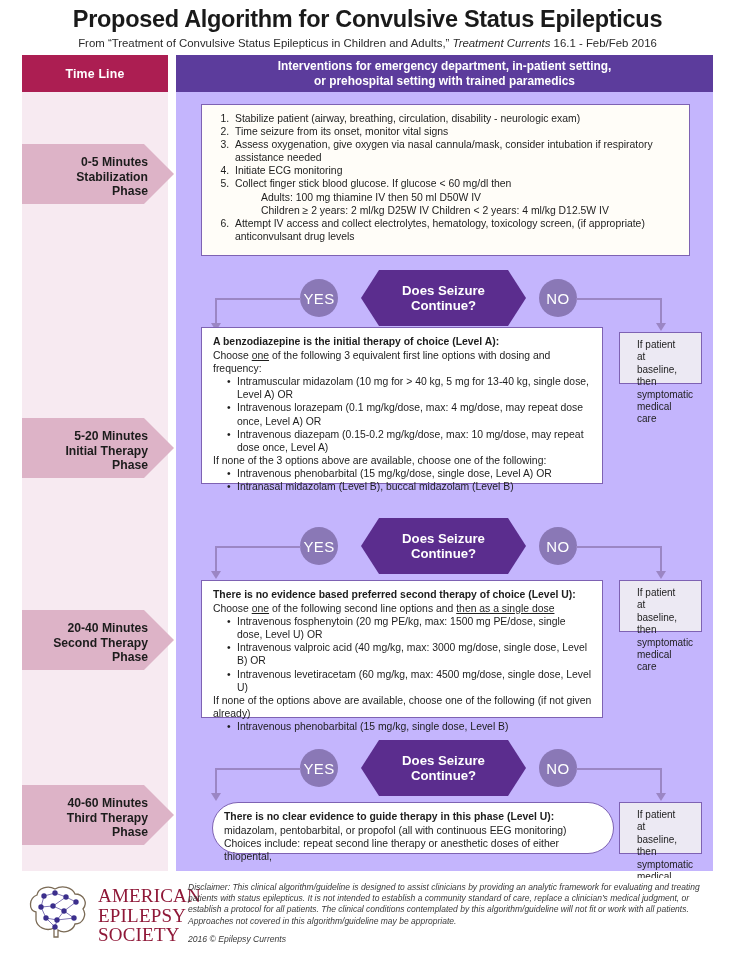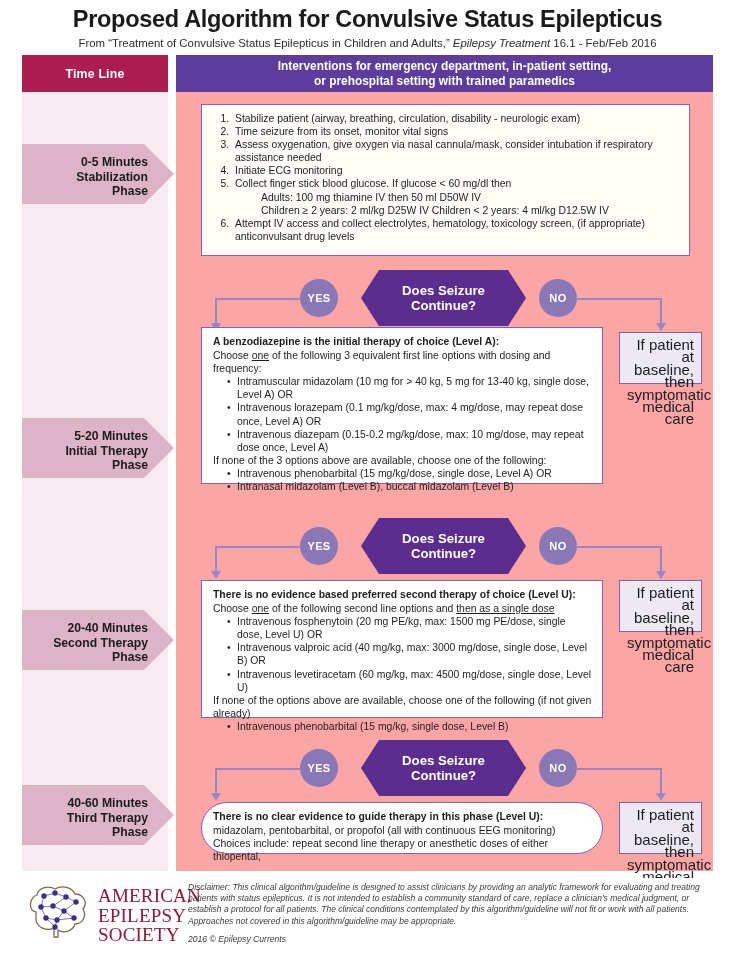--- a/index.html
+++ b/index.html
@@ -59,21 +59,21 @@
     text-align:right;
     padding:11px 26px 11px 6px;
     box-sizing:border-box;
     -webkit-clip-path:polygon(0 0,122px 0,152px 50%,122px 100%,0 100%);
     clip-path:polygon(0 0,122px 0,152px 50%,122px 100%,0 100%);
   }
 
   
   .flow-col{
     position:absolute;left:154px;top:0;width:537px;height:816px;
-    background:#fca5a5;
+    background:#c4b5fd;
   }
   .flow-head{
     position:absolute;left:0;top:0;width:537px;height:37px;
     background:#5c3c9c;
     color:#ffffff;
     font-size:11.9px;font-weight:bold;line-height:15px;
     display:flex;align-items:center;justify-content:center;
     text-align:center;
     box-sizing:border-box;
   }
@@ -100,40 +100,39 @@
     content:"•";position:absolute;left:-2px;top:0;
   }
   .indent1{display:block;padding-left:26px;}
   .u{text-decoration:underline;}
 
   .sidebox{
     position:absolute;
     background:#ece9f3;
     border:1.4px solid #7e62b3;
     box-sizing:border-box;
-    padding:6px 7px;
-    font-size:15px;line-height:12.4px;
+    padding:6px 17px;
+    font-size:10px;line-height:12.4px;
     color:#1d1d1d;
-    text-align:right;
   }
 
   
   .decision{position:absolute;left:0;width:537px;height:56px;}
   .hexa{
     position:absolute;left:185px;top:0;width:165px;height:56px;
     background:#5b2d8e;
     -webkit-clip-path:polygon(18px 0,147px 0,165px 50%,147px 100%,18px 100%,0 50%);
     clip-path:polygon(18px 0,147px 0,165px 50%,147px 100%,18px 100%,0 50%);
     color:#fff;font-size:13.2px;font-weight:bold;line-height:15px;
     display:flex;align-items:center;justify-content:center;text-align:center;
   }
   .circ{
     position:absolute;top:9px;width:38px;height:38px;border-radius:50%;
     background:#8a78b6;color:#ffffff;
-    font-size:11px;font-weight:bold;letter-spacing:.4px;
+    font-size:15px;font-weight:normal;letter-spacing:.4px;
     display:flex;align-items:center;justify-content:center;
   }
   .circ.yes{left:124px;}
   .circ.no{left:363px;}
 
   
   .ln-h{position:absolute;height:1.6px;background:#9b86c4;}
   .ln-v{position:absolute;width:1.6px;background:#9b86c4;}
   .arrowhead{
     position:absolute;width:0;height:0;
@@ -157,21 +156,21 @@
   .copy{
     position:absolute;left:188px;top:56px;
     font-size:8.6px;font-style:italic;color:#3a3a3a;
   }
 </style>
 </head>
 <body>
 
 <div class="doc-title">Proposed Algorithm for Convulsive Status Epilepticus</div>
 <div class="doc-subtitle">
-  <span>From “Treatment of Convulsive Status Epilepticus in Children and Adults,” </span><span class="ital">Epilepsy Treatment</span><span> 16.1 - Feb/Feb 2016</span>
+  <span>From “Treatment of Convulsive Status Epilepticus in Children and Adults,” </span><span class="ital">Treatment Currents</span><span> 16.1 - Feb/Feb 2016</span>
 </div>
 
 <div class="board">
 
   <div class="timeline-col">
     <div class="timeline-head">Time Line</div>
 
     <div class="chev" style="top:89px;height:60px;">
       <span>0-5 Minutes</span><br>
       <span>Stabilization</span><br>
@@ -313,21 +312,21 @@
     <div class="ln-h" style="left:400px;top:713px;width:85px;"></div>
     <div class="ln-v" style="left:484px;top:713px;height:26px;"></div>
     <div class="arrowhead" style="left:480px;top:738px;"></div>
 
     <div class="sidebox" style="left:443px;top:747px;width:83px;height:52px;">
       <span>If patient at baseline,</span>
       <span>then symptomatic</span>
       <span>medical care</span>
     </div>
 
-    <div class="panel white" style="left:25px;top:747px;width:402px;height:52px;border-radius:26px;">
+    <div class="panel white" style="left:36px;top:747px;width:402px;height:52px;border-radius:26px;">
       <span class="hd">There is no clear evidence to guide therapy in this phase (Level U):</span>
       <span class="ln">midazolam, pentobarbital, or propofol (all with continuous EEG monitoring)</span>
       <span class="ln">Choices include: repeat second line therapy or anesthetic doses of either thiopental,</span>
     </div>
 
   </div>
 </div>
 
 <div class="footer">
 

